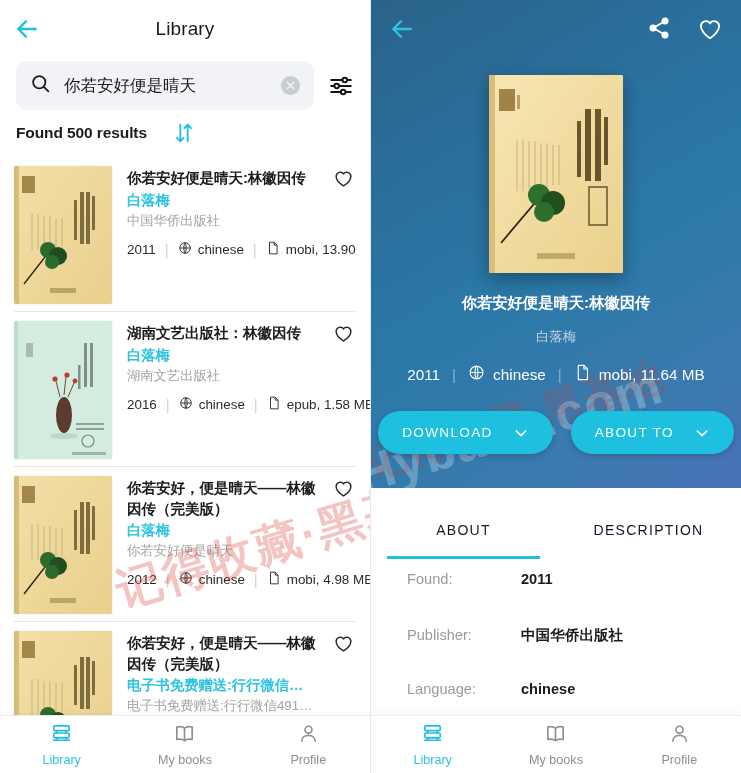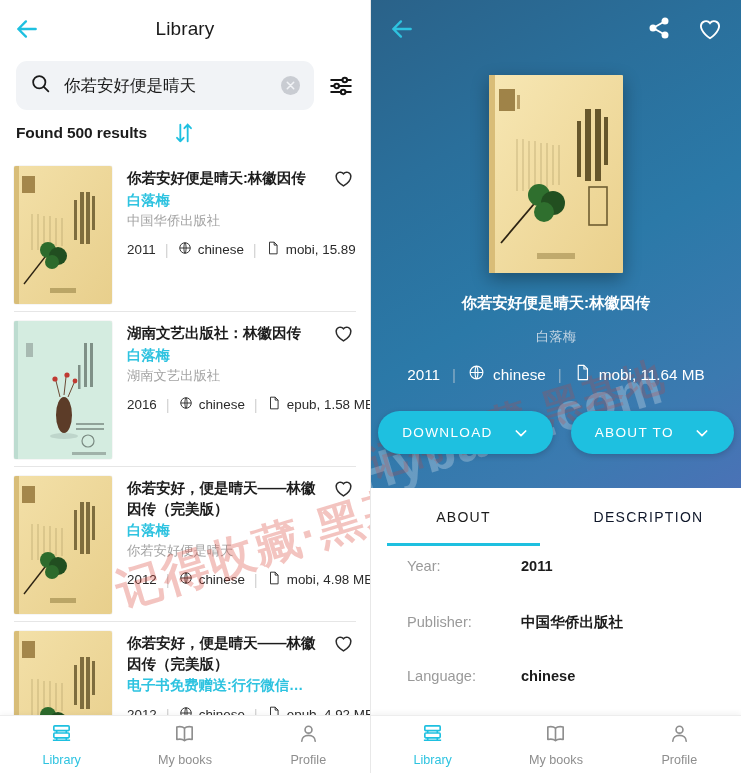--- a/index.html
+++ b/index.html
@@ -255,20 +255,21 @@
     cursor: pointer;
     min-width: 136px;
     box-shadow: 0 2px 6px rgba(0,0,0,.18);
   }
   .pill .chev { width: 16px; height: 16px; }
 
   .tabs {
     display: flex;
     height: 58px;
     background: #fff;
+    margin-top: 13px;
   }
   .tab {
     flex: 1;
     display: flex; align-items: center; justify-content: center;
     font-size: 14px;
     letter-spacing: 1.3px;
     color: #0f172a;
     position: relative;
     cursor: pointer;
   }
@@ -395,21 +396,21 @@
               <span>chinese</span>
             </span>
             <span class="sep">|</span>
             <span class="mi">
               <span>
                 <svg viewBox="0 0 24 24" width="14" height="14" fill="none" stroke="#2b2b2b" stroke-width="1.6" stroke-linejoin="round">
                     <path d="M6 2h8l5 5v15H6z"></path>
                     <path d="M14 2v5h5"></path>
                   </svg>
               </span>
-              <span>mobi, 15.89</span>
+              <span>mobi, 13.90</span>
             </span>
           </div>
           <span class="heart-out">
             <svg viewBox="0 0 24 24" width="21" height="21" fill="none" stroke="#2b2b2b" stroke-width="1.7">
                 <path d="M12 20.5S3.6 15.2 3.6 9.3A4.7 4.7 0 0 1 12 6.6a4.7 4.7 0 0 1 8.4 2.7c0 5.9-8.4 11.2-8.4 11.2z"></path>
               </svg>
           </span>
         </div>
       </div>
 
@@ -559,20 +560,21 @@
             </g>
             <path d="M10 118 L38 82" stroke="#2c2313" stroke-width="1.4" fill="none"></path>
             <circle cx="34" cy="84" r="8" fill="#2d6b2c"></circle>
             <circle cx="44" cy="90" r="9" fill="#214e20"></circle>
             <circle cx="38" cy="96" r="7" fill="#2d6b2c"></circle>
           </svg>
         </div>
         <div class="binfo">
           <div class="btitle">你若安好，便是晴天——林徽因传（完美版）</div>
           <div class="bauthor">电子书免费赠送:行行微信…</div>
+          <div class="bpub">电子书免费赠送:行行微信491…</div>
           <div class="bmeta">
             <span>2012</span>
             <span class="sep">|</span>
             <span class="mi">
               <span>
                 <svg viewBox="0 0 24 24" width="14" height="14" fill="none" stroke="#2b2b2b" stroke-width="1.6">
                     <circle cx="12" cy="12" r="9"></circle>
                     <path d="M3 12h18M12 3c2.6 2.6 2.6 15.4 0 18M12 3c-2.6 2.6-2.6 15.4 0 18"></path>
                   </svg>
               </span>
@@ -741,21 +743,21 @@
       <div class="tab active">
         <span>ABOUT</span>
       </div>
       <div class="tab">
         <span>DESCRIPTION</span>
       </div>
     </div>
 
     <div class="kvlist">
       <div class="kv">
-        <span class="kvk">Year:</span>
+        <span class="kvk">Found:</span>
         <span class="kvv">2011</span>
       </div>
       <div class="kv">
         <span class="kvk">Publisher:</span>
         <span class="kvv">中国华侨出版社</span>
       </div>
       <div class="kv">
         <span class="kvk">Language:</span>
         <span class="kvv">chinese</span>
       </div>

